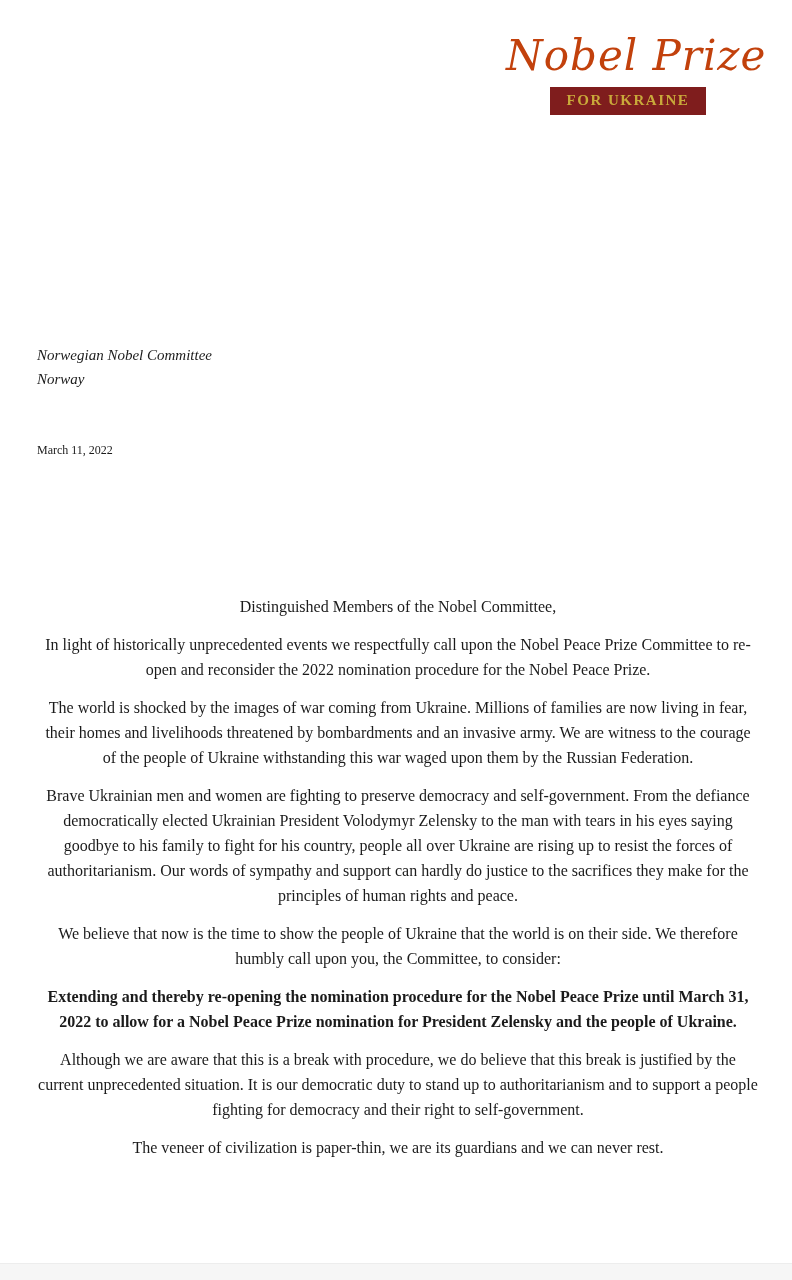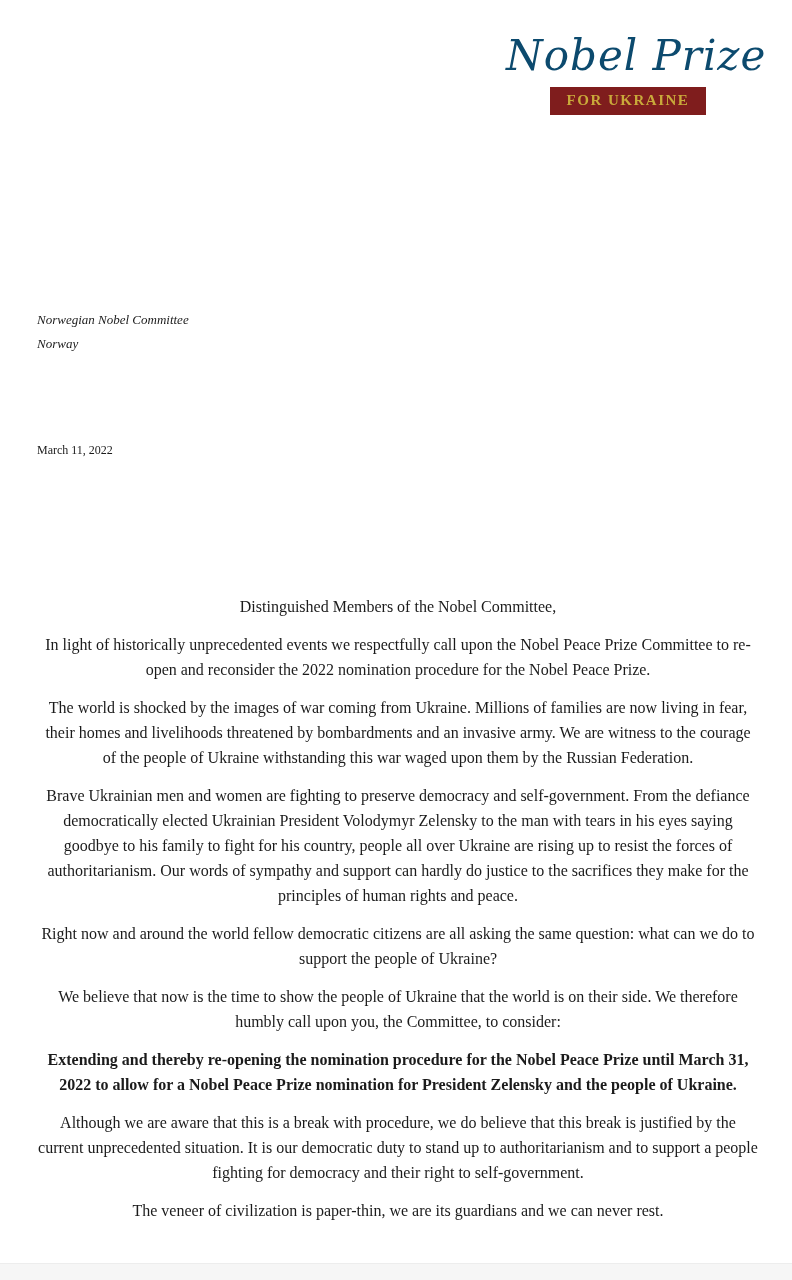--- a/index.html
+++ b/index.html
@@ -19,42 +19,42 @@
     top: 30px;
     right: 42px;
     width: 244px;
     text-align: center;
   }
   .brand-script {
     font-family: "DejaVu Serif", serif;
     font-style: italic;
     font-size: 42px;
     line-height: 52px;
-    color: #0c4a6e;
+    color: #c2410c;
     letter-spacing: 1px;
     white-space: nowrap;
   }
   .banner {
     display: inline-block;
     margin-top: 5px;
     background: #7f1d1d;
     color: #c9a93a;
     font-family: "Liberation Serif", serif;
     font-weight: bold;
     font-size: 15px;
     letter-spacing: 1.5px;
     padding: 5px 17px 6px 17px;
     white-space: nowrap;
   }
   .recipient {
     position: absolute;
-    top: 308px;
+    top: 343px;
     left: 37px;
     font-style: italic;
-    font-size: 13px;
+    font-size: 15px;
     line-height: 24px;
   }
   .date-line {
     position: absolute;
     top: 438px;
     left: 37px;
     font-size: 12px;
     line-height: 24px;
   }
   .letter-body {
@@ -93,21 +93,20 @@
     <div>Norway</div>
   </div>
 
   <div class="date-line">March 11, 2022</div>
 
   <div class="letter-body">
     <p class="salutation">Distinguished Members of the Nobel Committee,</p>
     <p>In light of historically unprecedented events we respectfully call upon the Nobel Peace Prize Committee to re-open and reconsider the 2022 nomination procedure for the Nobel Peace Prize.</p>
     <p>The world is shocked by the images of war coming from Ukraine. Millions of families are now living in fear, their homes and livelihoods threatened by bombardments and an invasive army. We are witness to the courage of the people of Ukraine withstanding this war waged upon them by the Russian Federation.</p>
     <p>Brave Ukrainian men and women are fighting to preserve democracy and self-government. From the defiance democratically elected Ukrainian President Volodymyr Zelensky to the man with tears in his eyes saying goodbye to his family to fight for his country, people all over Ukraine are rising up to resist the forces of authoritarianism. Our words of sympathy and support can hardly do justice to the sacrifices they make for the principles of human rights and peace.</p>
-    <p>Right now and around the world fellow democratic citizens are all asking the same question: what can we do to support the people of Ukraine?</p>
     <p>We believe that now is the time to show the people of Ukraine that the world is on their side. We therefore humbly call upon you, the Committee, to consider:</p>
     <p class="emphasis">Extending and thereby re-opening the nomination procedure for the Nobel Peace Prize until March 31, 2022 to allow for a Nobel Peace Prize nomination for President Zelensky and the people of Ukraine.</p>
     <p>Although we are aware that this is a break with procedure, we do believe that this break is justified by the current unprecedented situation. It is our democratic duty to stand up to authoritarianism and to support a people fighting for democracy and their right to self-government.</p>
     <p>The veneer of civilization is paper-thin, we are its guardians and we can never rest.</p>
   </div>
 
   <div class="footer-strip"></div>
 
 </div>
 

